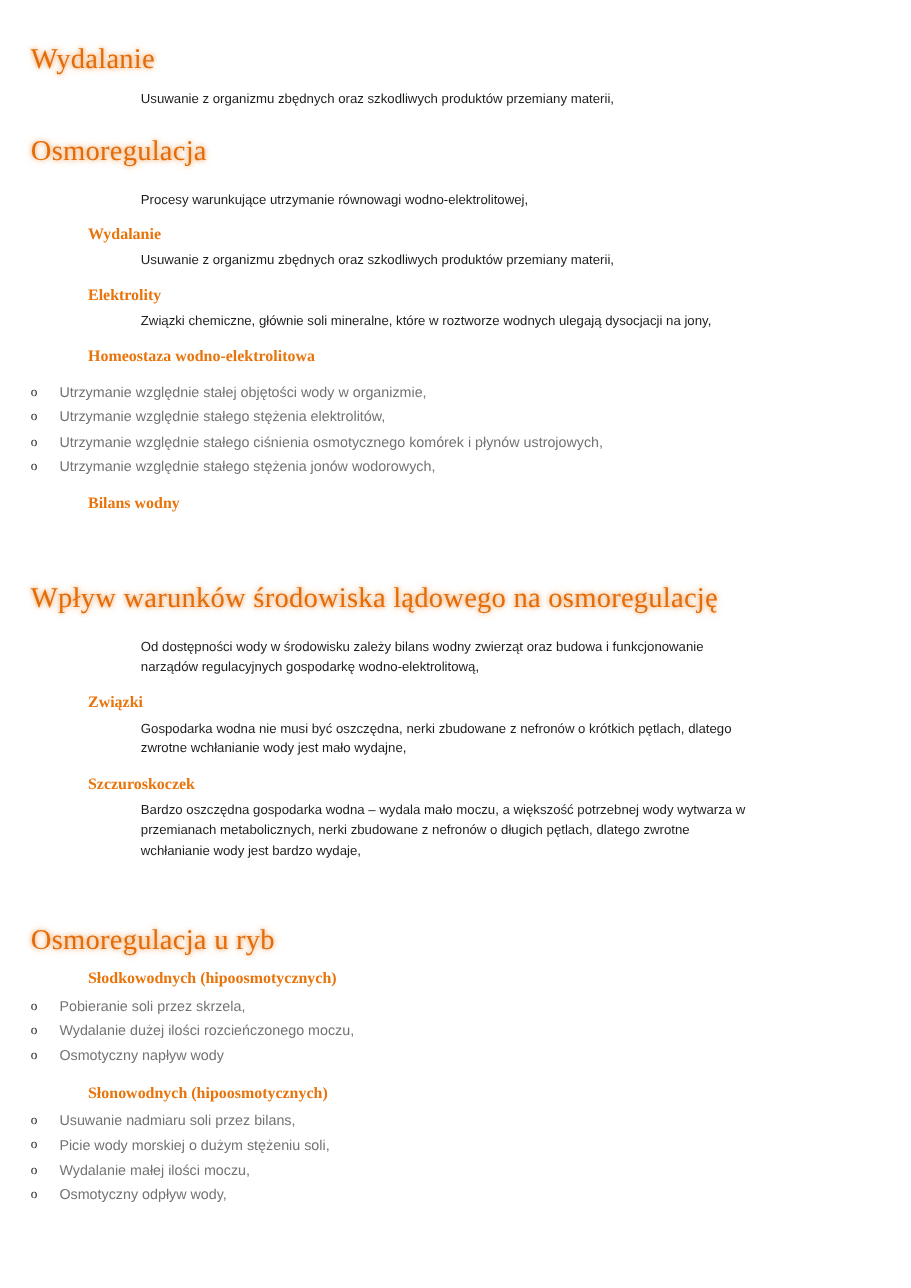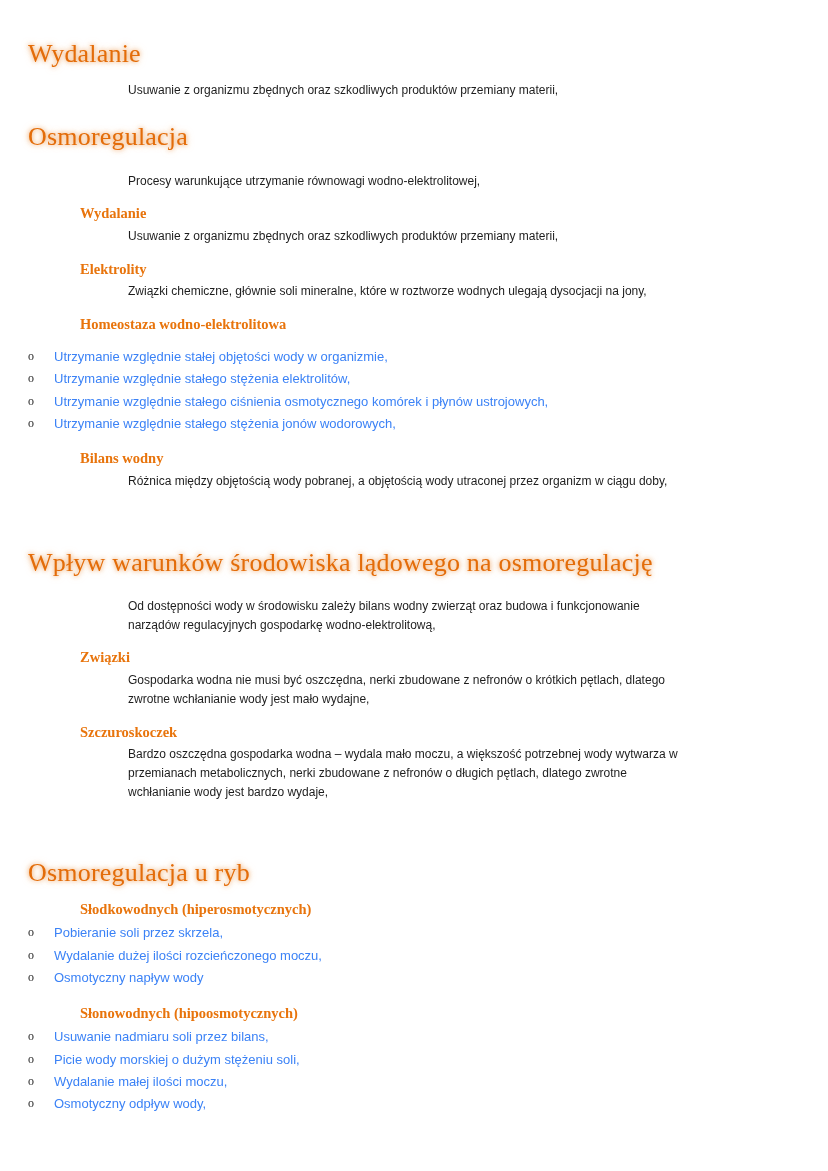--- a/index.html
+++ b/index.html
@@ -63,21 +63,21 @@
 
   ul.circles {
     list-style: none;
     margin: 0;
     padding: 0;
   }
   ul.circles li {
     position: relative;
     font-size: 13px;
     line-height: 1.72;
-    color: #3b82f6;
+    color: #737373;
     padding-left: 26px;
     margin: 0;
   }
   ul.circles li::before {
     content: "o";
     position: absolute;
     left: 0;
     top: 0;
     font-family: "Liberation Serif", serif;
     font-size: 12px;
@@ -130,21 +130,20 @@
       <li>Utrzymanie względnie stałego stężenia elektrolitów,</li>
       <li>Utrzymanie względnie stałego ciśnienia osmotycznego komórek i płynów ustrojowych,</li>
       <li>Utrzymanie względnie stałego stężenia jonów wodorowych,</li>
     </ul>
 
     <div class="gap-sm"></div>
 
     <div class="indent-h2">
       <h2 class="h2">Bilans wodny</h2>
     </div>
-    <p class="p indent-1">Różnica między objętością wody pobranej, a objętością wody utraconej przez organizm w ciągu doby,</p>
   </div>
 
   <div class="gap-lg"></div>
   <div class="gap-md"></div>
 
   <div class="block">
     <h1 class="h1">Wpływ warunków środowiska lądowego na osmoregulację</h1>
     <div class="gap-xs"></div>
     <p class="p indent-1" style="max-width:620px">Od dostępności wody w środowisku zależy bilans wodny zwierząt oraz budowa i funkcjonowanie narządów regulacyjnych gospodarkę wodno-elektrolitową,</p>
 
@@ -164,21 +163,21 @@
   </div>
 
   <div class="gap-lg"></div>
   <div class="gap-md"></div>
 
   <div class="block">
     <h1 class="h1 tight">Osmoregulacja u ryb</h1>
     <div class="gap-xs"></div>
 
     <div class="indent-h2">
-      <h2 class="h2">Słodkowodnych (hiperosmotycznych)</h2>
+      <h2 class="h2">Słodkowodnych (hipoosmotycznych)</h2>
     </div>
     <ul class="circles list-indent-b">
       <li>Pobieranie soli przez skrzela,</li>
       <li>Wydalanie dużej ilości rozcieńczonego moczu,</li>
       <li>Osmotyczny napływ wody</li>
     </ul>
 
     <div class="gap-sm"></div>
 
     <div class="indent-h2">

